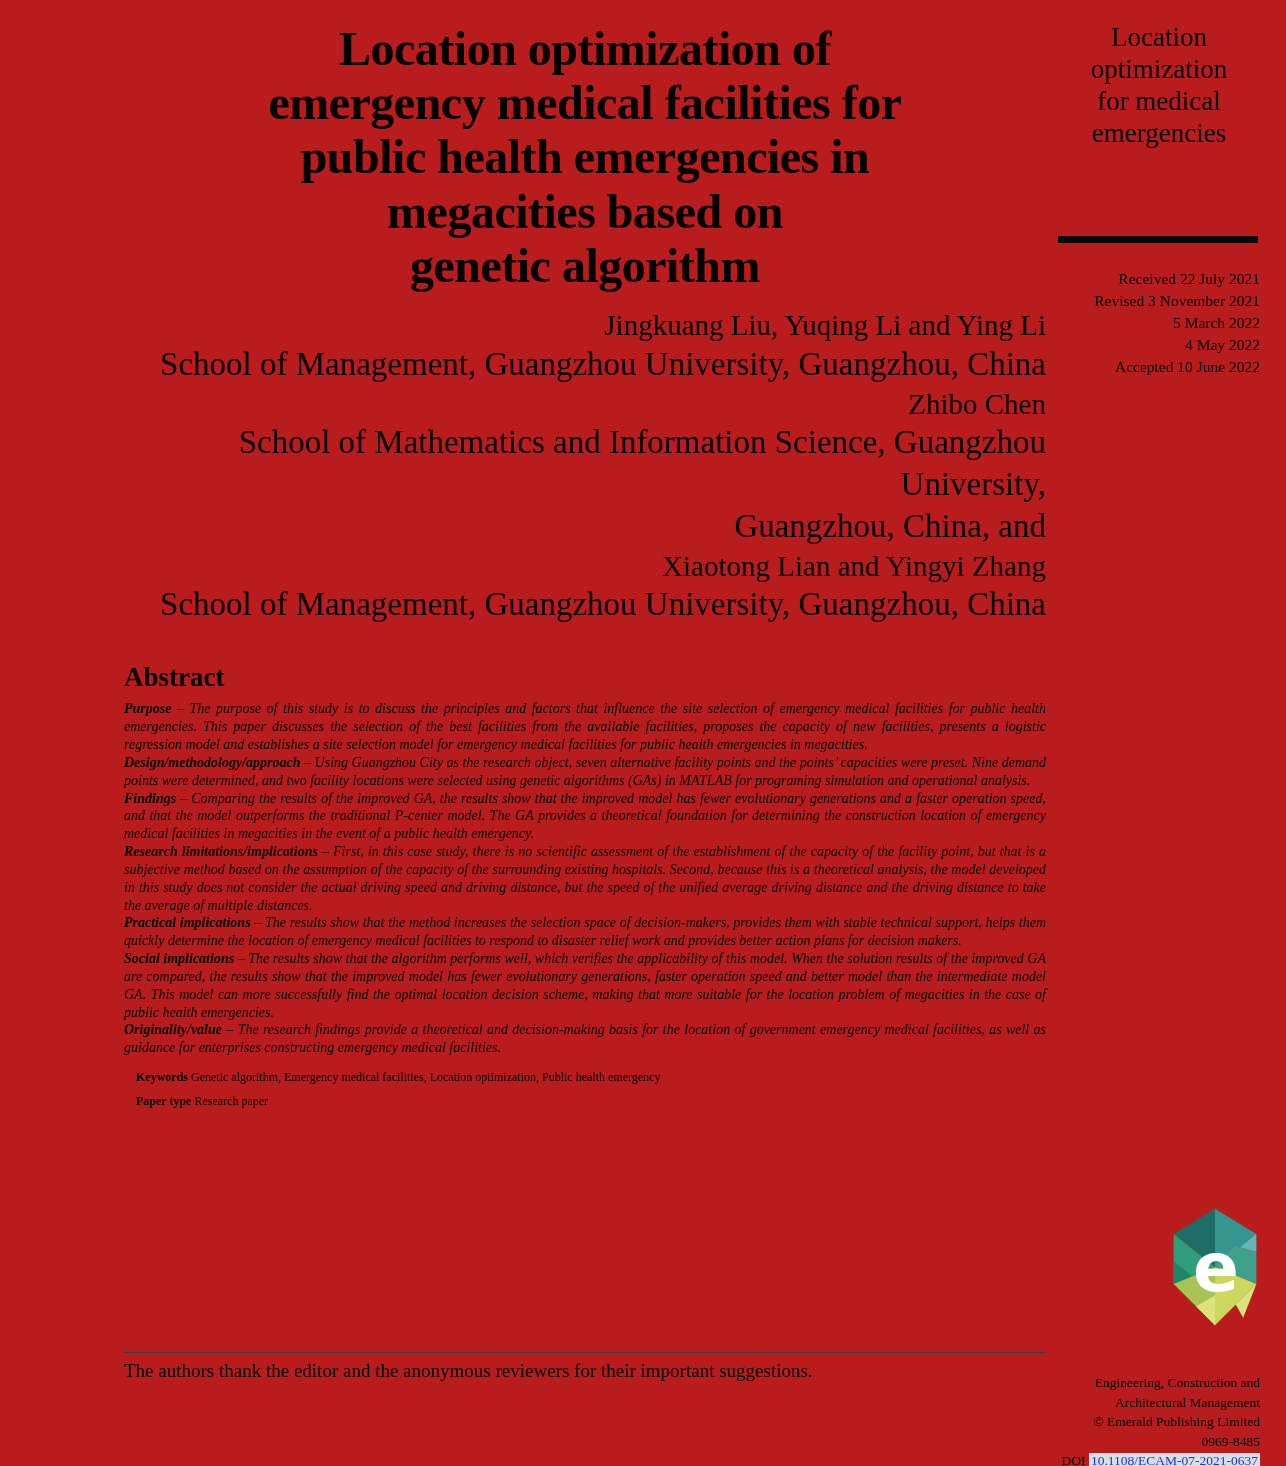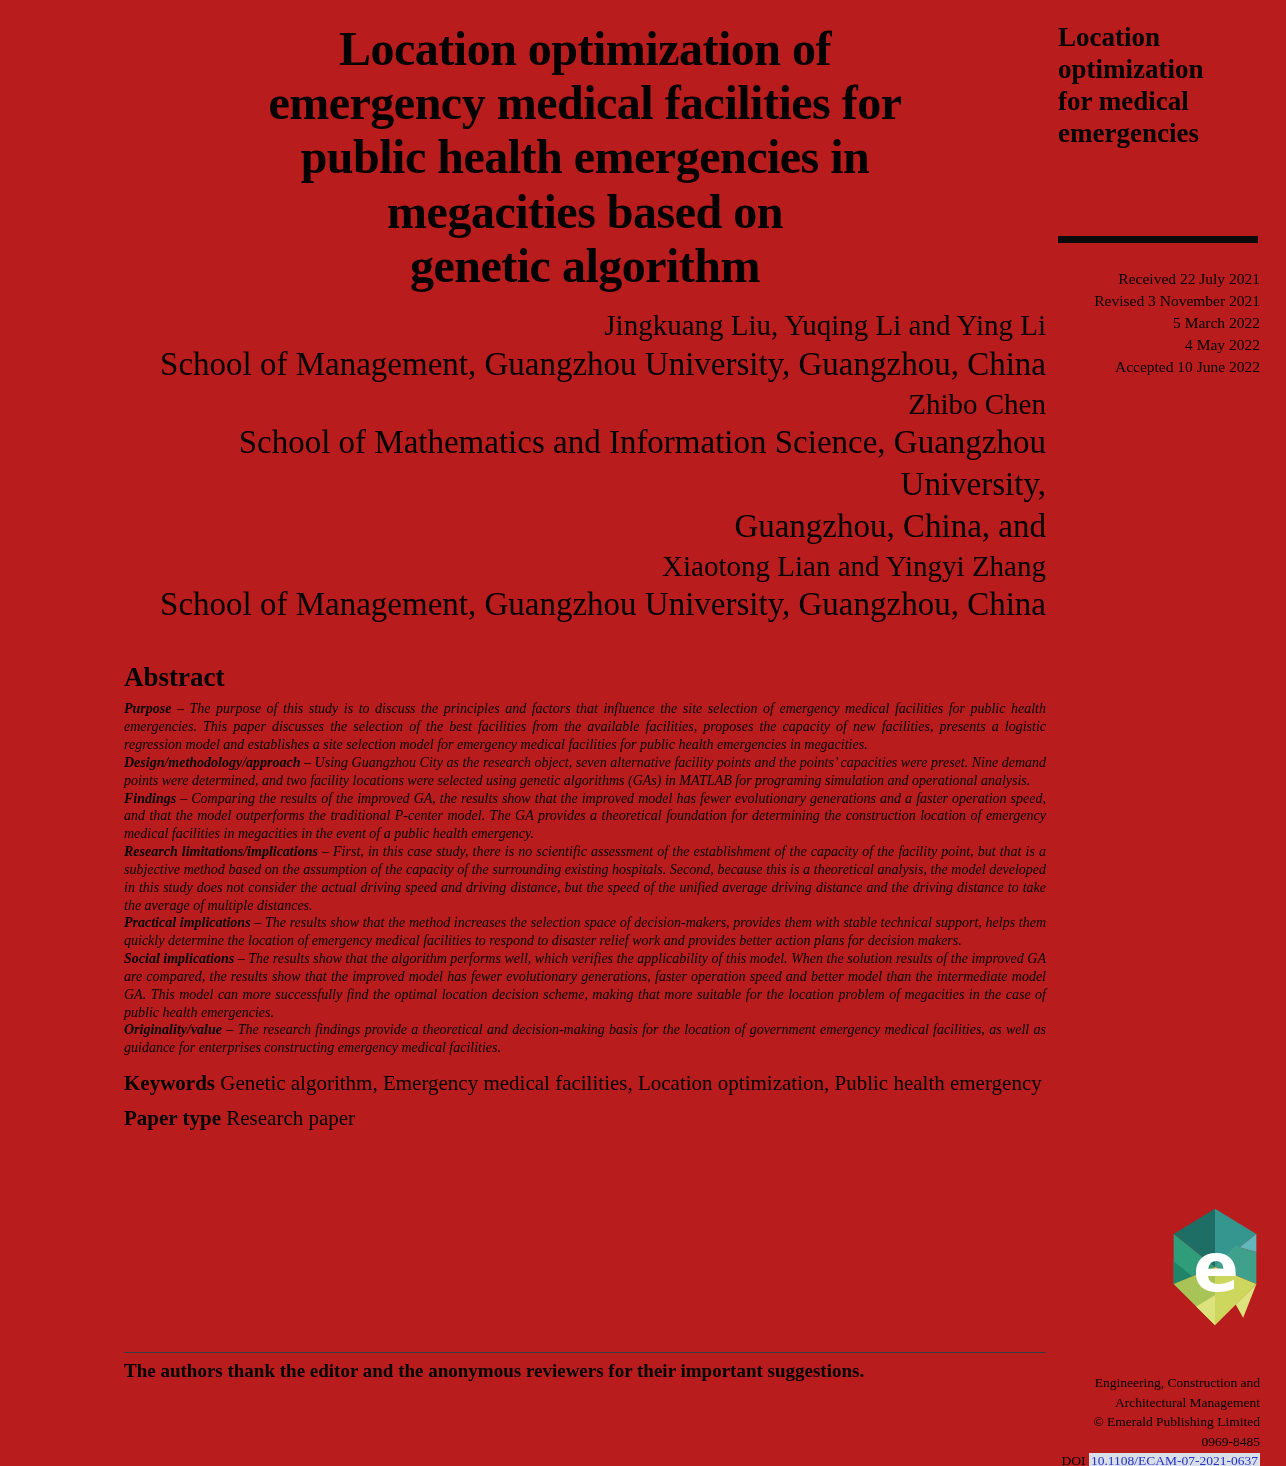--- a/index.html
+++ b/index.html
@@ -17,42 +17,42 @@
     margin:22px 0 0;white-space:pre-line;letter-spacing:-0.5px;
   }
   .authors{margin-top:14px;text-align:right;}
   .author-names{font-size:29px;line-height:1.26;}
   .affiliation{font-size:33px;line-height:1.27;white-space:pre-line;}
 
   .abstract{margin-top:36px;}
   .abstract-heading{font-size:27px;font-weight:bold;margin:0 0 7px;}
   .abs-p{font-size:14px;line-height:1.275;text-align:justify;margin:0;font-style:italic;}
   .abs-p b{font-weight:bold;}
-  .kv{font-size:21px;line-height:1.25;margin:13px 0 0;}
+  .kv{font-size:12px;line-height:1.25;margin:13px 12px 0;}
   .kv.pt{margin-top:9px;}
   .kv b{font-weight:bold;}
 
   
   .running-head{
-    position:absolute;left:1058px;top:22px;width:202px;text-align:left;
-    font-size:27px;line-height:1.18;white-space:pre-line;font-weight:bold;
+    position:absolute;left:1058px;top:22px;width:202px;text-align:center;
+    font-size:27px;line-height:1.18;white-space:pre-line;
   }
   .side-rule{position:absolute;left:1058px;top:236px;width:200px;height:7px;background:#0a0a0a;}
   .dates{
     position:absolute;left:1018px;top:268px;width:242px;text-align:right;
     font-size:15.5px;line-height:1.42;white-space:pre-line;
   }
 
   
   .footnote{
     position:absolute;left:124px;top:1352px;width:922px;
     border-top:1px solid #3c3c3c;padding-top:6px;
     font-size:19px;line-height:1.23;
   }
-  .footnote p{margin:0;font-weight:bold;}
+  .footnote p{margin:0;}
   .footnote .funding{text-indent:32px;}
 
   
   .logo{position:absolute;left:1168px;top:1204px;width:94px;height:126px;}
   .imprint{
     position:absolute;right:26px;top:1354px;width:280px;text-align:right;
     font-size:13.5px;line-height:1.44;white-space:pre-line;
   }
   .doi-line{white-space:normal;}
   .doi-link{color:#2433c4;background:#d9dfe9;text-decoration:none;padding:0 2px;cursor:pointer;}

